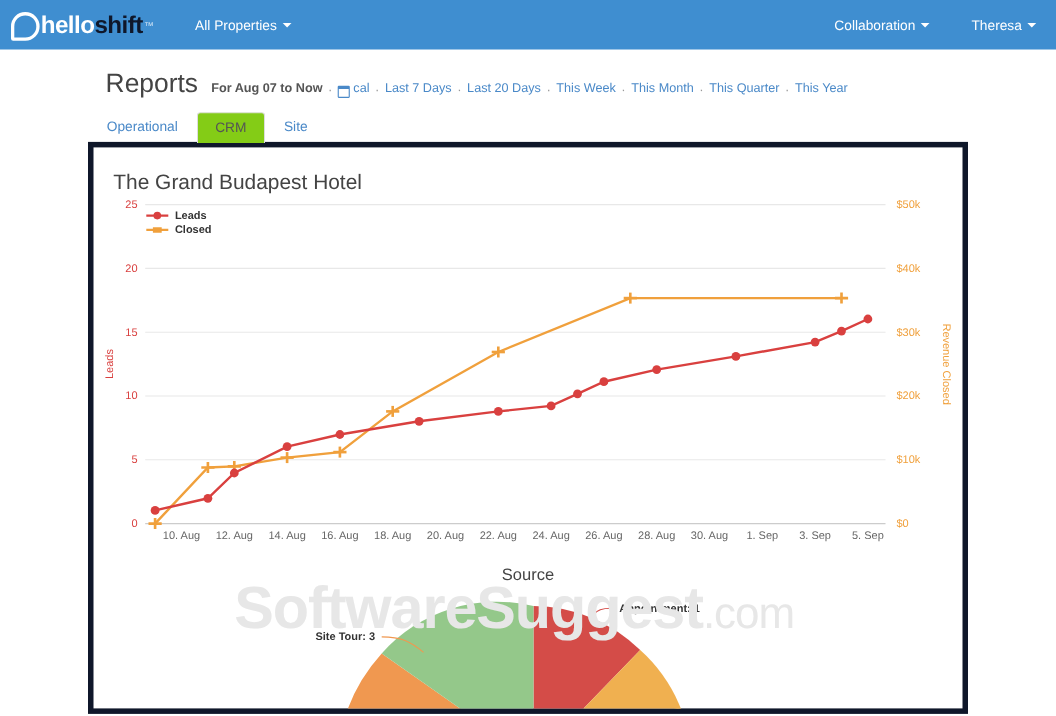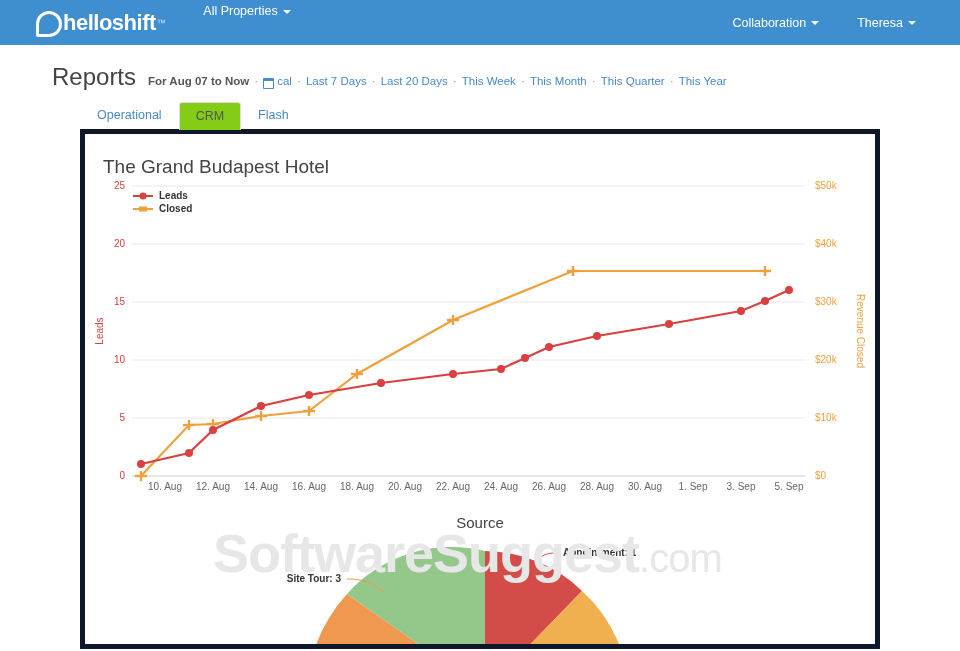--- a/index.html
+++ b/index.html
@@ -9,41 +9,42 @@
     overflow: hidden;
     background: #ffffff;
     font-family: "Liberation Sans", sans-serif;
   }
 
   
   .topbar {
     height: 45px;
     background: #3f8ed0;
     display: flex;
-    padding: 0 36px;
+    align-items: center;
+    padding: 0 10px;
     position: relative;
   }
   .brand {
     display: flex;
     align-items: center;
     font-size: 22px;
     font-weight: bold;
     letter-spacing: -0.5px;
     margin-right: 30px;
   }
   .brand-bubble {
     width: 26px; height: 26px;
     border: 3px solid #ffffff;
     border-radius: 50% 50% 50% 2px;
     margin-right: 1px;
     position: relative;
     top: 1px;
   }
   .brand-hello { color: #ffffff; }
-  .brand-shift { color: #ffffff; }
+  .brand-shift { color: #0f172a; }
   .brand-tm {
     color: #cfe3f5; font-size: 9px;
     vertical-align: super; font-weight: normal;
     margin-left: 1px;
   }
   .nav-item {
     color: #ffffff;
     font-size: 12.5px;
     padding: 4px 8px;
     cursor: pointer;
@@ -60,21 +61,21 @@
   }
   .topbar-right {
     margin-left: auto;
     display: flex;
     align-items: center;
     gap: 22px;
   }
 
   
   .page-head {
-    padding: 18px 0 10px 52px;
+    padding: 18px 0 10px 96px;
     display: flex;
     align-items: baseline;
   }
   .page-title {
     font-size: 24px;
     color: #444444;
     font-weight: normal;
     margin-right: 12px;
   }
   .range-line {
@@ -234,21 +235,21 @@
     <span class="sep">·</span>
     <span class="range-link">This Quarter</span>
     <span class="sep">·</span>
     <span class="range-link">This Year</span>
   </div>
 </div>
 
 <div class="tabs">
   <div class="tab">Operational</div>
   <div class="tab active">CRM</div>
-  <div class="tab">Flash</div>
+  <div class="tab">Site</div>
 </div>
 
 <div class="panel">
   <div class="panel-title">The Grand Budapest Hotel</div>
 
   <div class="chart-wrap">
     <svg class="linechart" width="798" height="330" viewBox="0 0 798 330">
 
       <g>
         <line class="gridline" x1="47" y1="8" x2="720" y2="8"></line>

